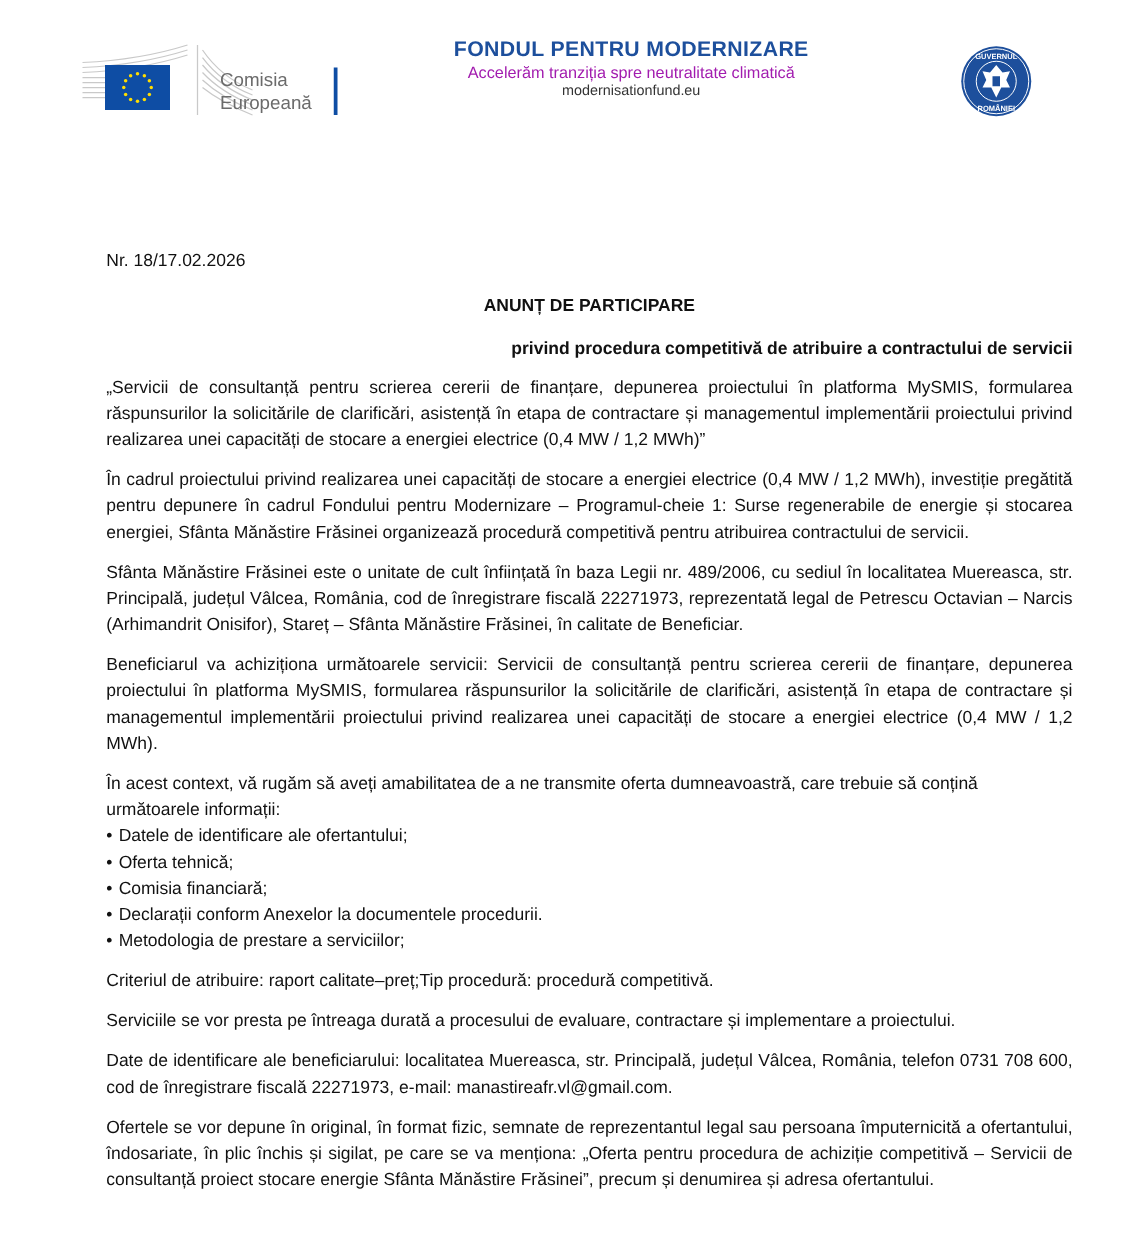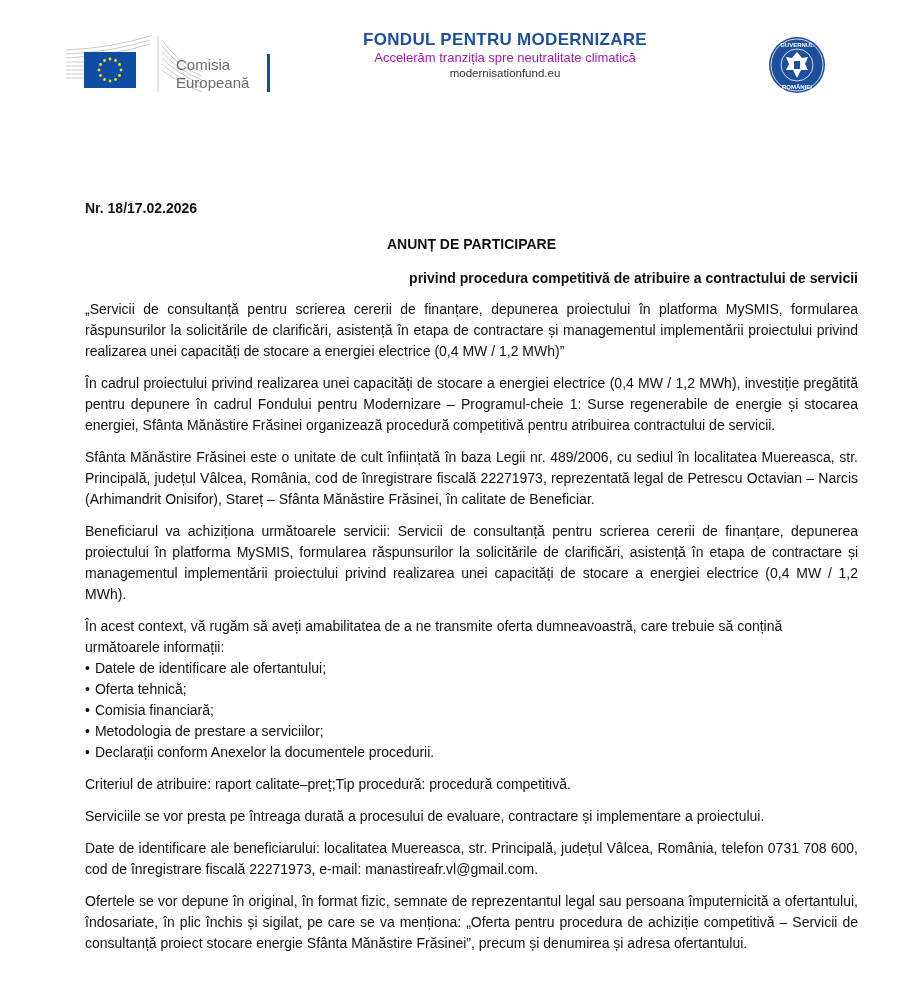--- a/index.html
+++ b/index.html
@@ -10,21 +10,21 @@
   .ec-building { position: absolute; left: 0; top: 0; width: 150px; height: 64px; }
   .ec-flag { position: absolute; left: 22px; top: 20px; width: 52px; height: 36px; background: #0e4da4; }
   .ec-name { position: absolute; left: 114px; top: 24px; font-size: 15px; line-height: 18px; color: #6b6b6b; }
   .ec-bar { position: absolute; left: 205px; top: 22px; width: 3px; height: 38px; background: #0e4da4; }
   .mf { position: absolute; left: 330px; top: 30px; width: 350px; text-align: center; }
   .mf-title { font-size: 17px; font-weight: bold; color: #1d4f9c; letter-spacing: 0.3px; }
   .mf-sub { font-size: 13px; color: #a21caf; margin-top: 0; }
   .mf-url { font-size: 11.5px; color: #333; margin-top: 2px; }
   .gov-seal { position: absolute; left: 768px; top: 36px; width: 58px; height: 58px; }
   .doc { position: absolute; left: 85px; top: 198px; width: 773px; font-size: 14px; line-height: 21px; color: #111; }
-  .nr { font-weight: bold; font-size: 14px; }
+  .nr { font-weight: normal; font-size: 14px; }
   .title { text-align: center; font-weight: bold; margin-top: 15px; font-size: 14px; }
   .subtitle { text-align: right; font-weight: bold; margin-top: 13px; font-size: 14px; }
   p { margin: 0; text-align: justify; }
   .p { margin-top: 11px; }
   .quote { margin-top: 10px; }
   ul { list-style: none; padding: 0; margin: 0; }
   li::before { content: "\2022"; margin-right: 5px; }
 </style>
 </head>
 <body>
@@ -98,20 +98,20 @@
   <div class="subtitle">privind procedura competitivă de atribuire a contractului de servicii</div>
   <p class="quote">„Servicii de consultanță pentru scrierea cererii de finanțare, depunerea proiectului în platforma MySMIS, formularea răspunsurilor la solicitările de clarificări, asistență în etapa de contractare și managementul implementării proiectului privind realizarea unei capacități de stocare a energiei electrice (0,4 MW / 1,2 MWh)”</p>
   <p class="p">În cadrul proiectului privind realizarea unei capacități de stocare a energiei electrice (0,4 MW / 1,2 MWh), investiție pregătită pentru depunere în cadrul Fondului pentru Modernizare – Programul-cheie 1: Surse regenerabile de energie și stocarea energiei, Sfânta Mănăstire Frăsinei organizează procedură competitivă pentru atribuirea contractului de servicii.</p>
   <p class="p">Sfânta Mănăstire Frăsinei este o unitate de cult înființată în baza Legii nr. 489/2006, cu sediul în localitatea Muereasca, str. Principală, județul Vâlcea, România, cod de înregistrare fiscală 22271973, reprezentată legal de Petrescu Octavian – Narcis (Arhimandrit Onisifor), Stareț – Sfânta Mănăstire Frăsinei, în calitate de Beneficiar.</p>
   <p class="p">Beneficiarul va achiziționa următoarele servicii: Servicii de consultanță pentru scrierea cererii de finanțare, depunerea proiectului în platforma MySMIS, formularea răspunsurilor la solicitările de clarificări, asistență în etapa de contractare și managementul implementării proiectului privind realizarea unei capacități de stocare a energiei electrice (0,4 MW / 1,2 MWh).</p>
   <p class="p" style="text-align:left;">În acest context, vă rugăm să aveți amabilitatea de a ne transmite oferta dumneavoastră, care trebuie să conțină următoarele informații:</p>
   <ul>
     <li>Datele de identificare ale ofertantului;</li>
     <li>Oferta tehnică;</li>
     <li>Comisia financiară;</li>
+    <li>Declarații conform Anexelor la documentele procedurii.</li>
     <li>Metodologia de prestare a serviciilor;</li>
-    <li>Declarații conform Anexelor la documentele procedurii.</li>
   </ul>
   <p class="p">Criteriul de atribuire: raport calitate–preț;Tip procedură: procedură competitivă.</p>
   <p class="p">Serviciile se vor presta pe întreaga durată a procesului de evaluare, contractare și implementare a proiectului.</p>
   <p class="p">Date de identificare ale beneficiarului: localitatea Muereasca, str. Principală, județul Vâlcea, România, telefon 0731 708 600, cod de înregistrare fiscală 22271973, e-mail: manastireafr.vl@gmail.com.</p>
   <p class="p">Ofertele se vor depune în original, în format fizic, semnate de reprezentantul legal sau persoana împuternicită a ofertantului, îndosariate, în plic închis și sigilat, pe care se va menționa: „Oferta pentru procedura de achiziție competitivă – Servicii de consultanță proiect stocare energie Sfânta Mănăstire Frăsinei”, precum și denumirea și adresa ofertantului.</p>
 </div>
 
 </body></html>

